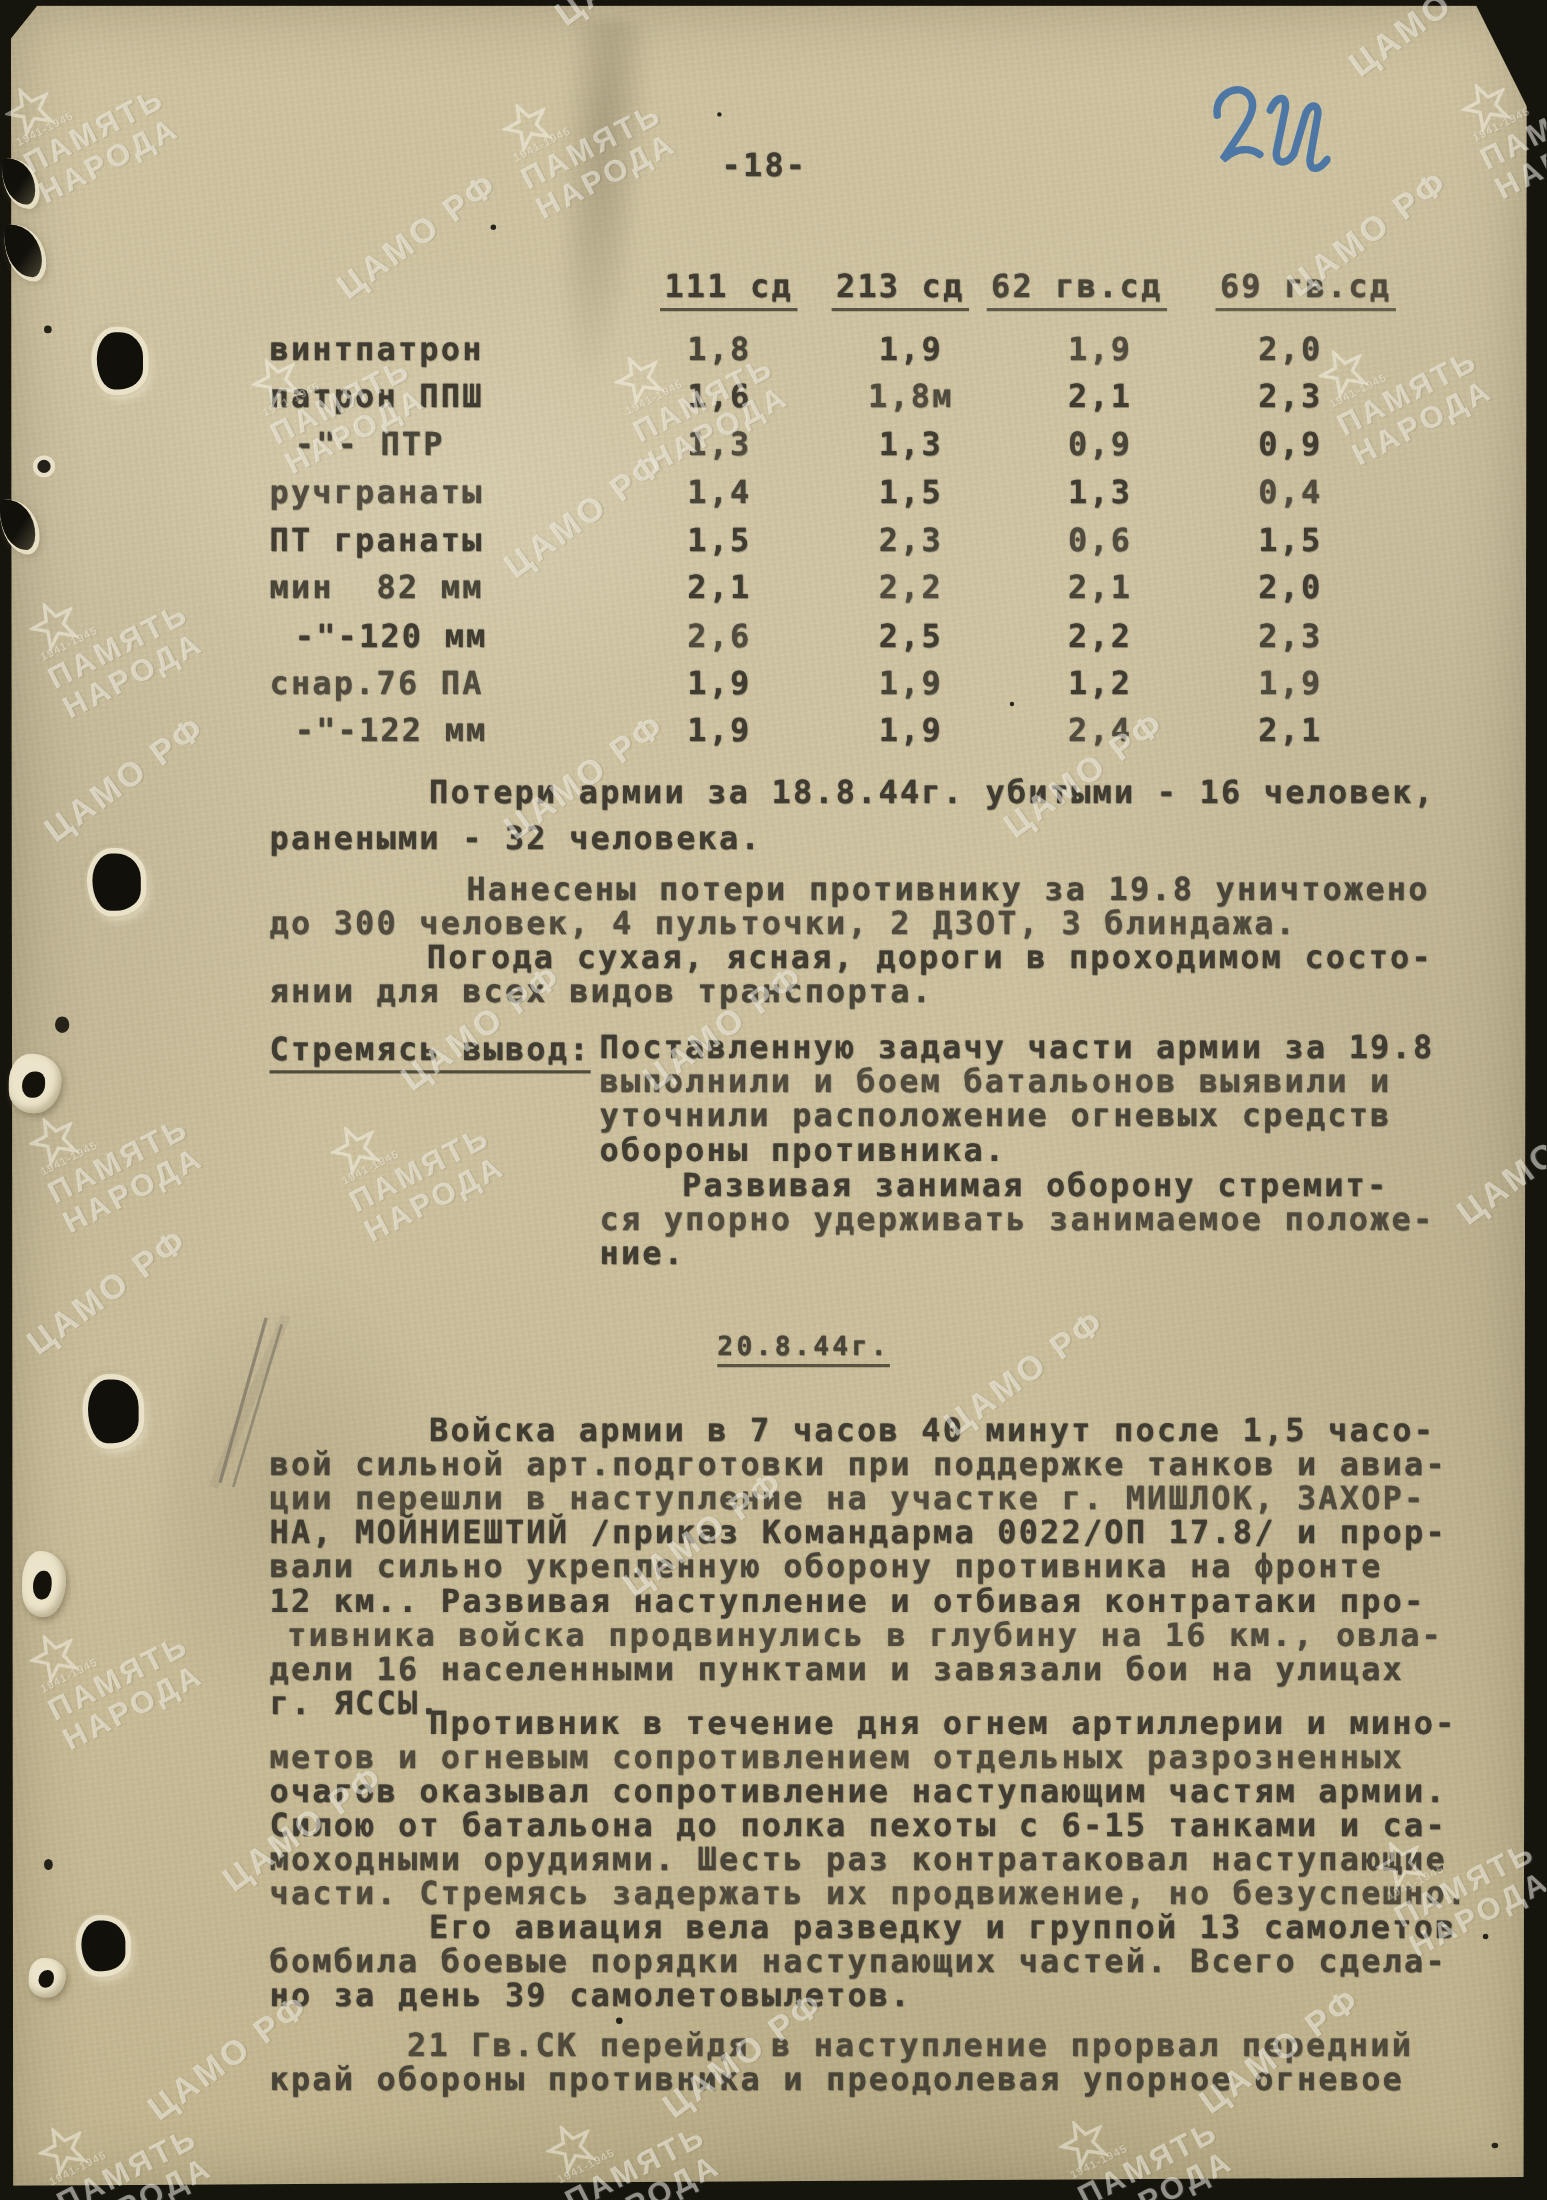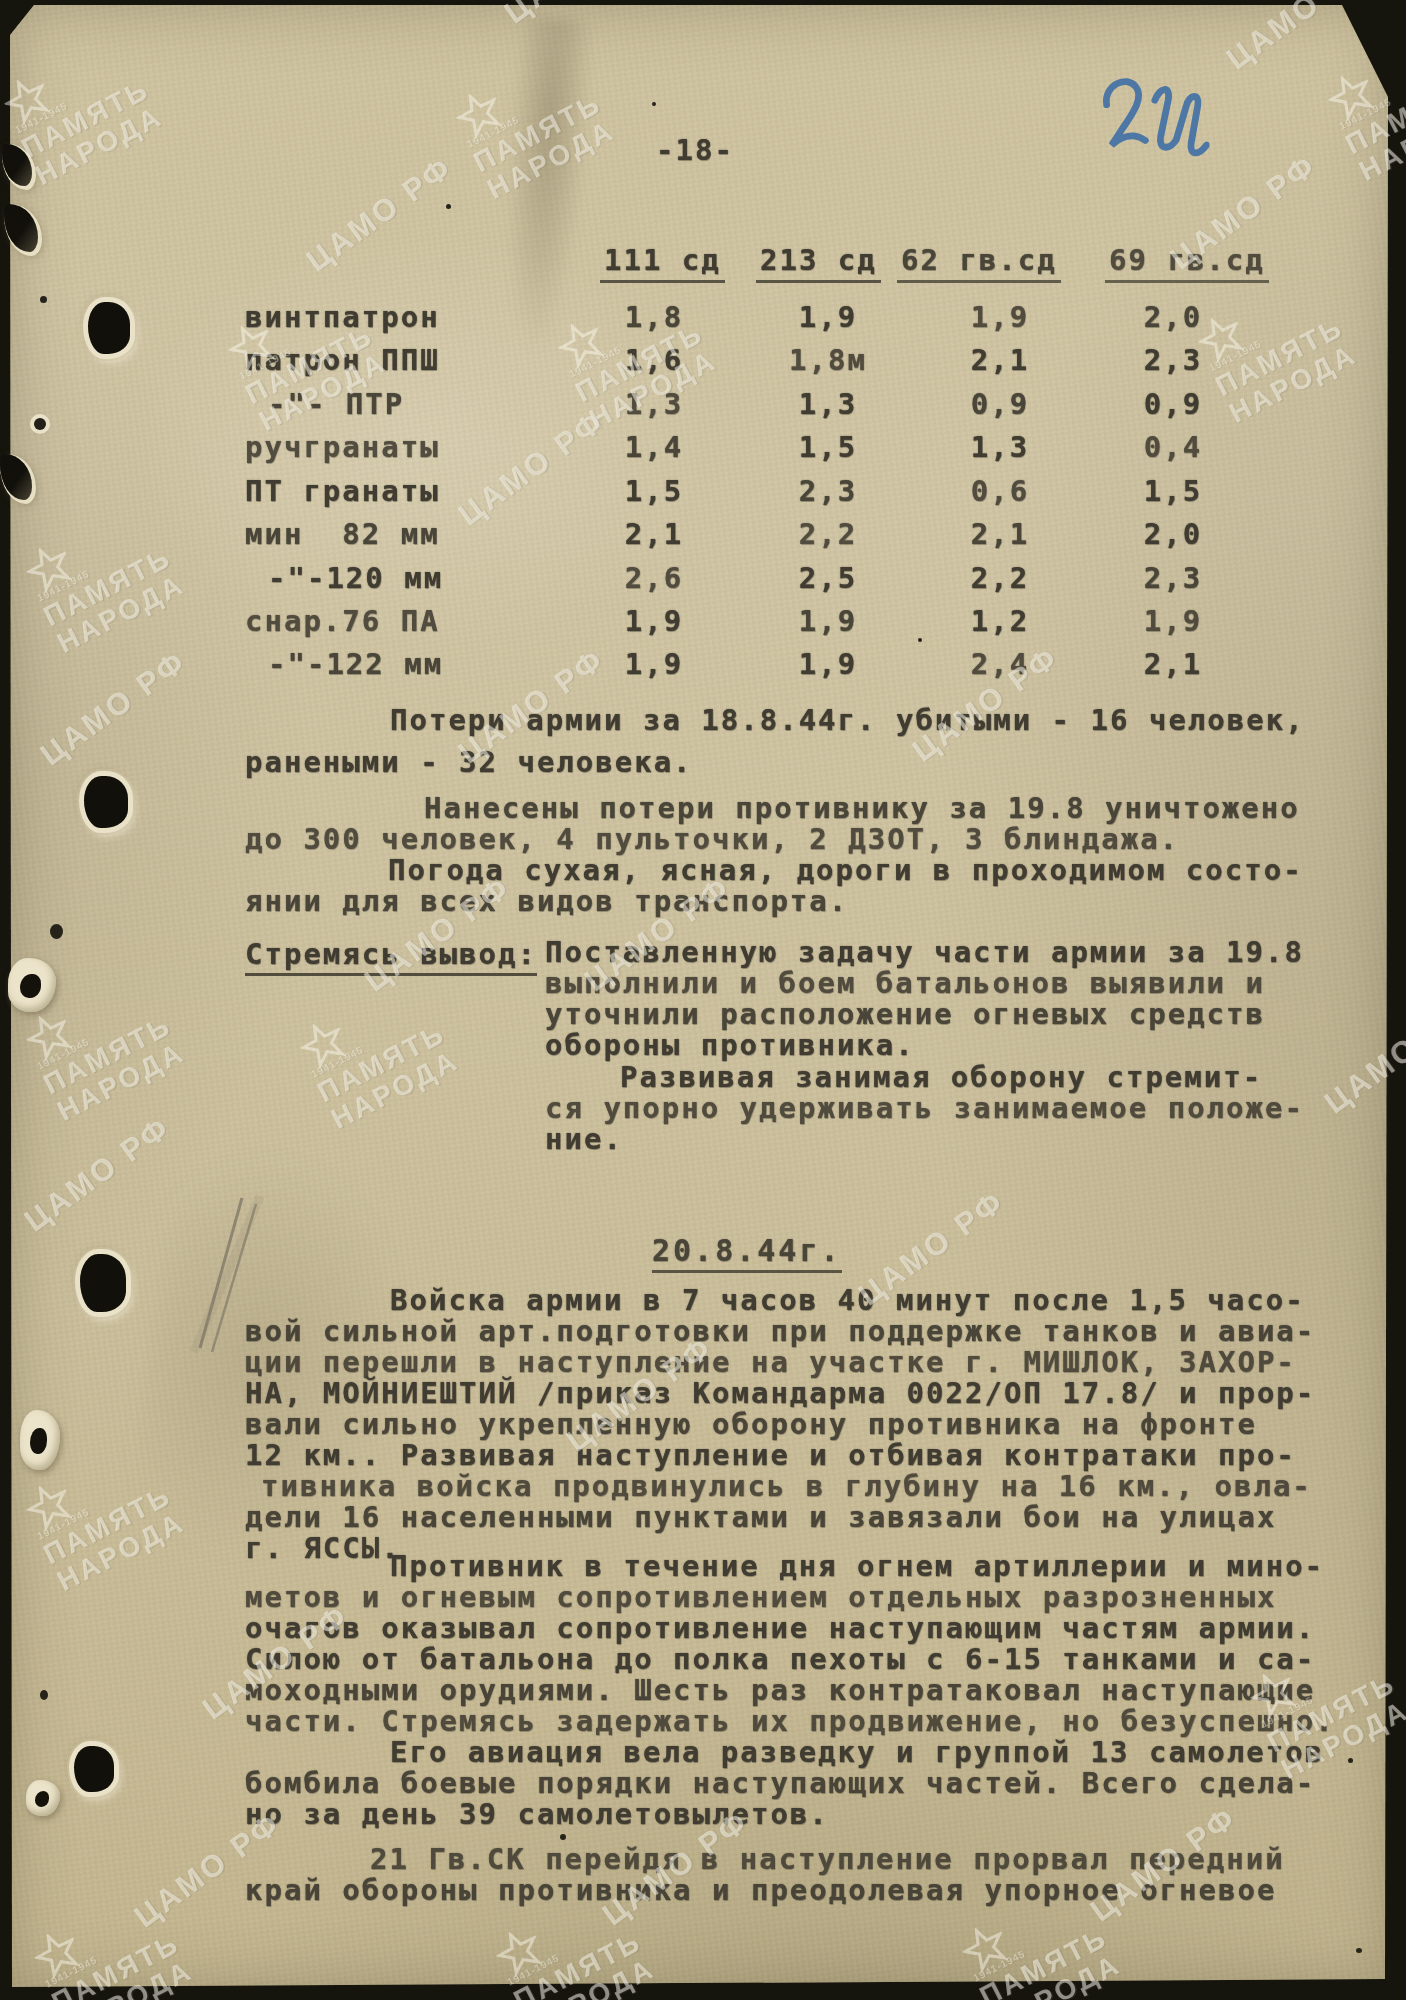--- a/index.html
+++ b/index.html
@@ -25,21 +25,21 @@
   #stain-heading{left:150px;top:1150px;width:260px;height:420px;transform:rotate(8deg);filter:blur(10px);
     background:radial-gradient(ellipse at 40% 50%, rgba(104,94,68,.16), rgba(104,94,68,0) 70%);}
   
   .tw{position:absolute;font-family:"DejaVu Sans Mono",monospace;font-weight:700;
       font-size:29px;letter-spacing:2px;color:#403c31;white-space:pre;line-height:1;
       text-shadow:0 0 1.2px rgba(64,60,48,.85), .6px .8px .6px rgba(64,60,48,.35);
       filter:blur(.35px);}
   .tw:nth-child(3n){opacity:.93;} .tw:nth-child(4n){opacity:.88;}
   .underline{border-bottom:3px solid rgba(60,56,44,.85);padding-bottom:4px;}
   #page-number{left:656px;top:136px;}
-  #heading-20{left:652px;top:1212px;font-size:30px;letter-spacing:3px;margin-top:24px;}
+  #heading-20{left:652px;top:1212px;font-size:24px;letter-spacing:3px;}
   #kratkiy-label{left:245px;top:940px;}
   .th{border-bottom:3px solid rgba(60,56,44,.8);padding:0 4px 5px;}
   .tval{width:130px;text-align:center;}
   
   .wm{position:absolute;color:rgba(253,251,243,.50);font-family:"Liberation Sans",sans-serif;
       font-weight:700;letter-spacing:3px;pointer-events:none;z-index:40;
       text-shadow:1px 1px 1px rgba(120,108,80,.22);transform-origin:left top;}
   .wm.tsamo{font-size:31px;transform:rotate(-36deg);white-space:nowrap;}
   .wm.pamyat{font-size:28px;line-height:1.04;transform:rotate(-27deg);}
   .wm-star{width:44px;height:44px;display:block;margin-left:4px;opacity:.9;}

